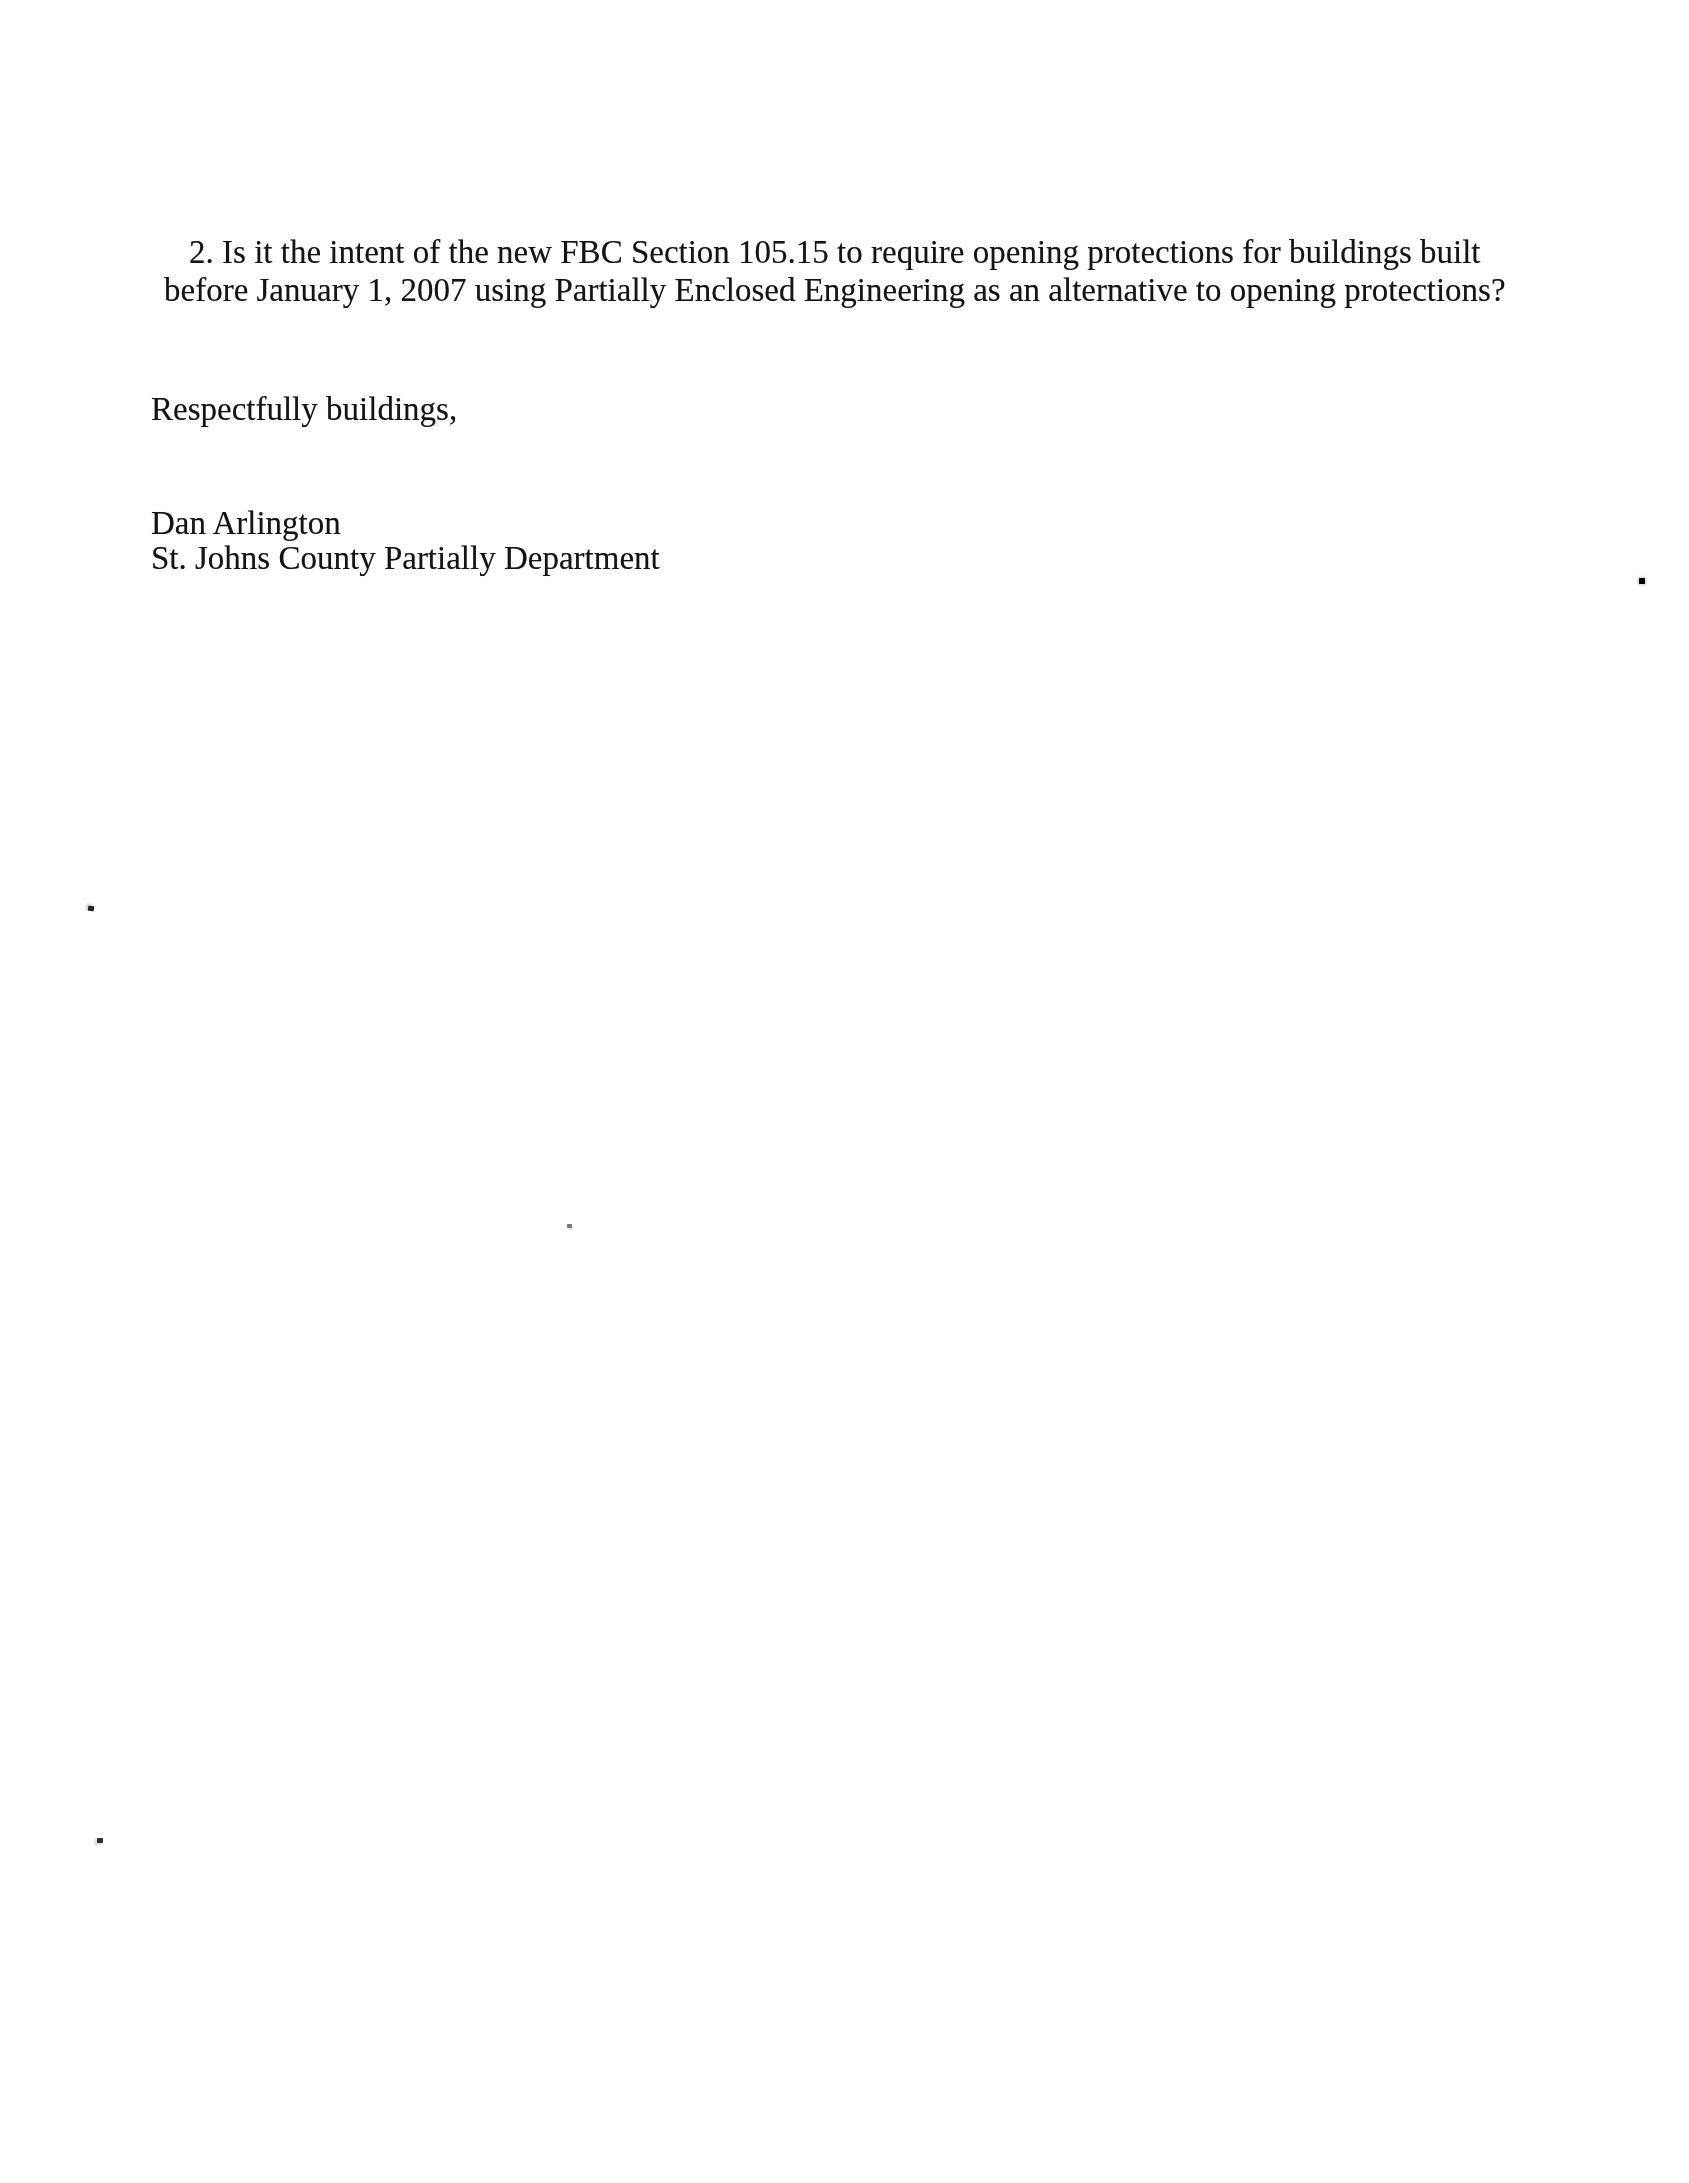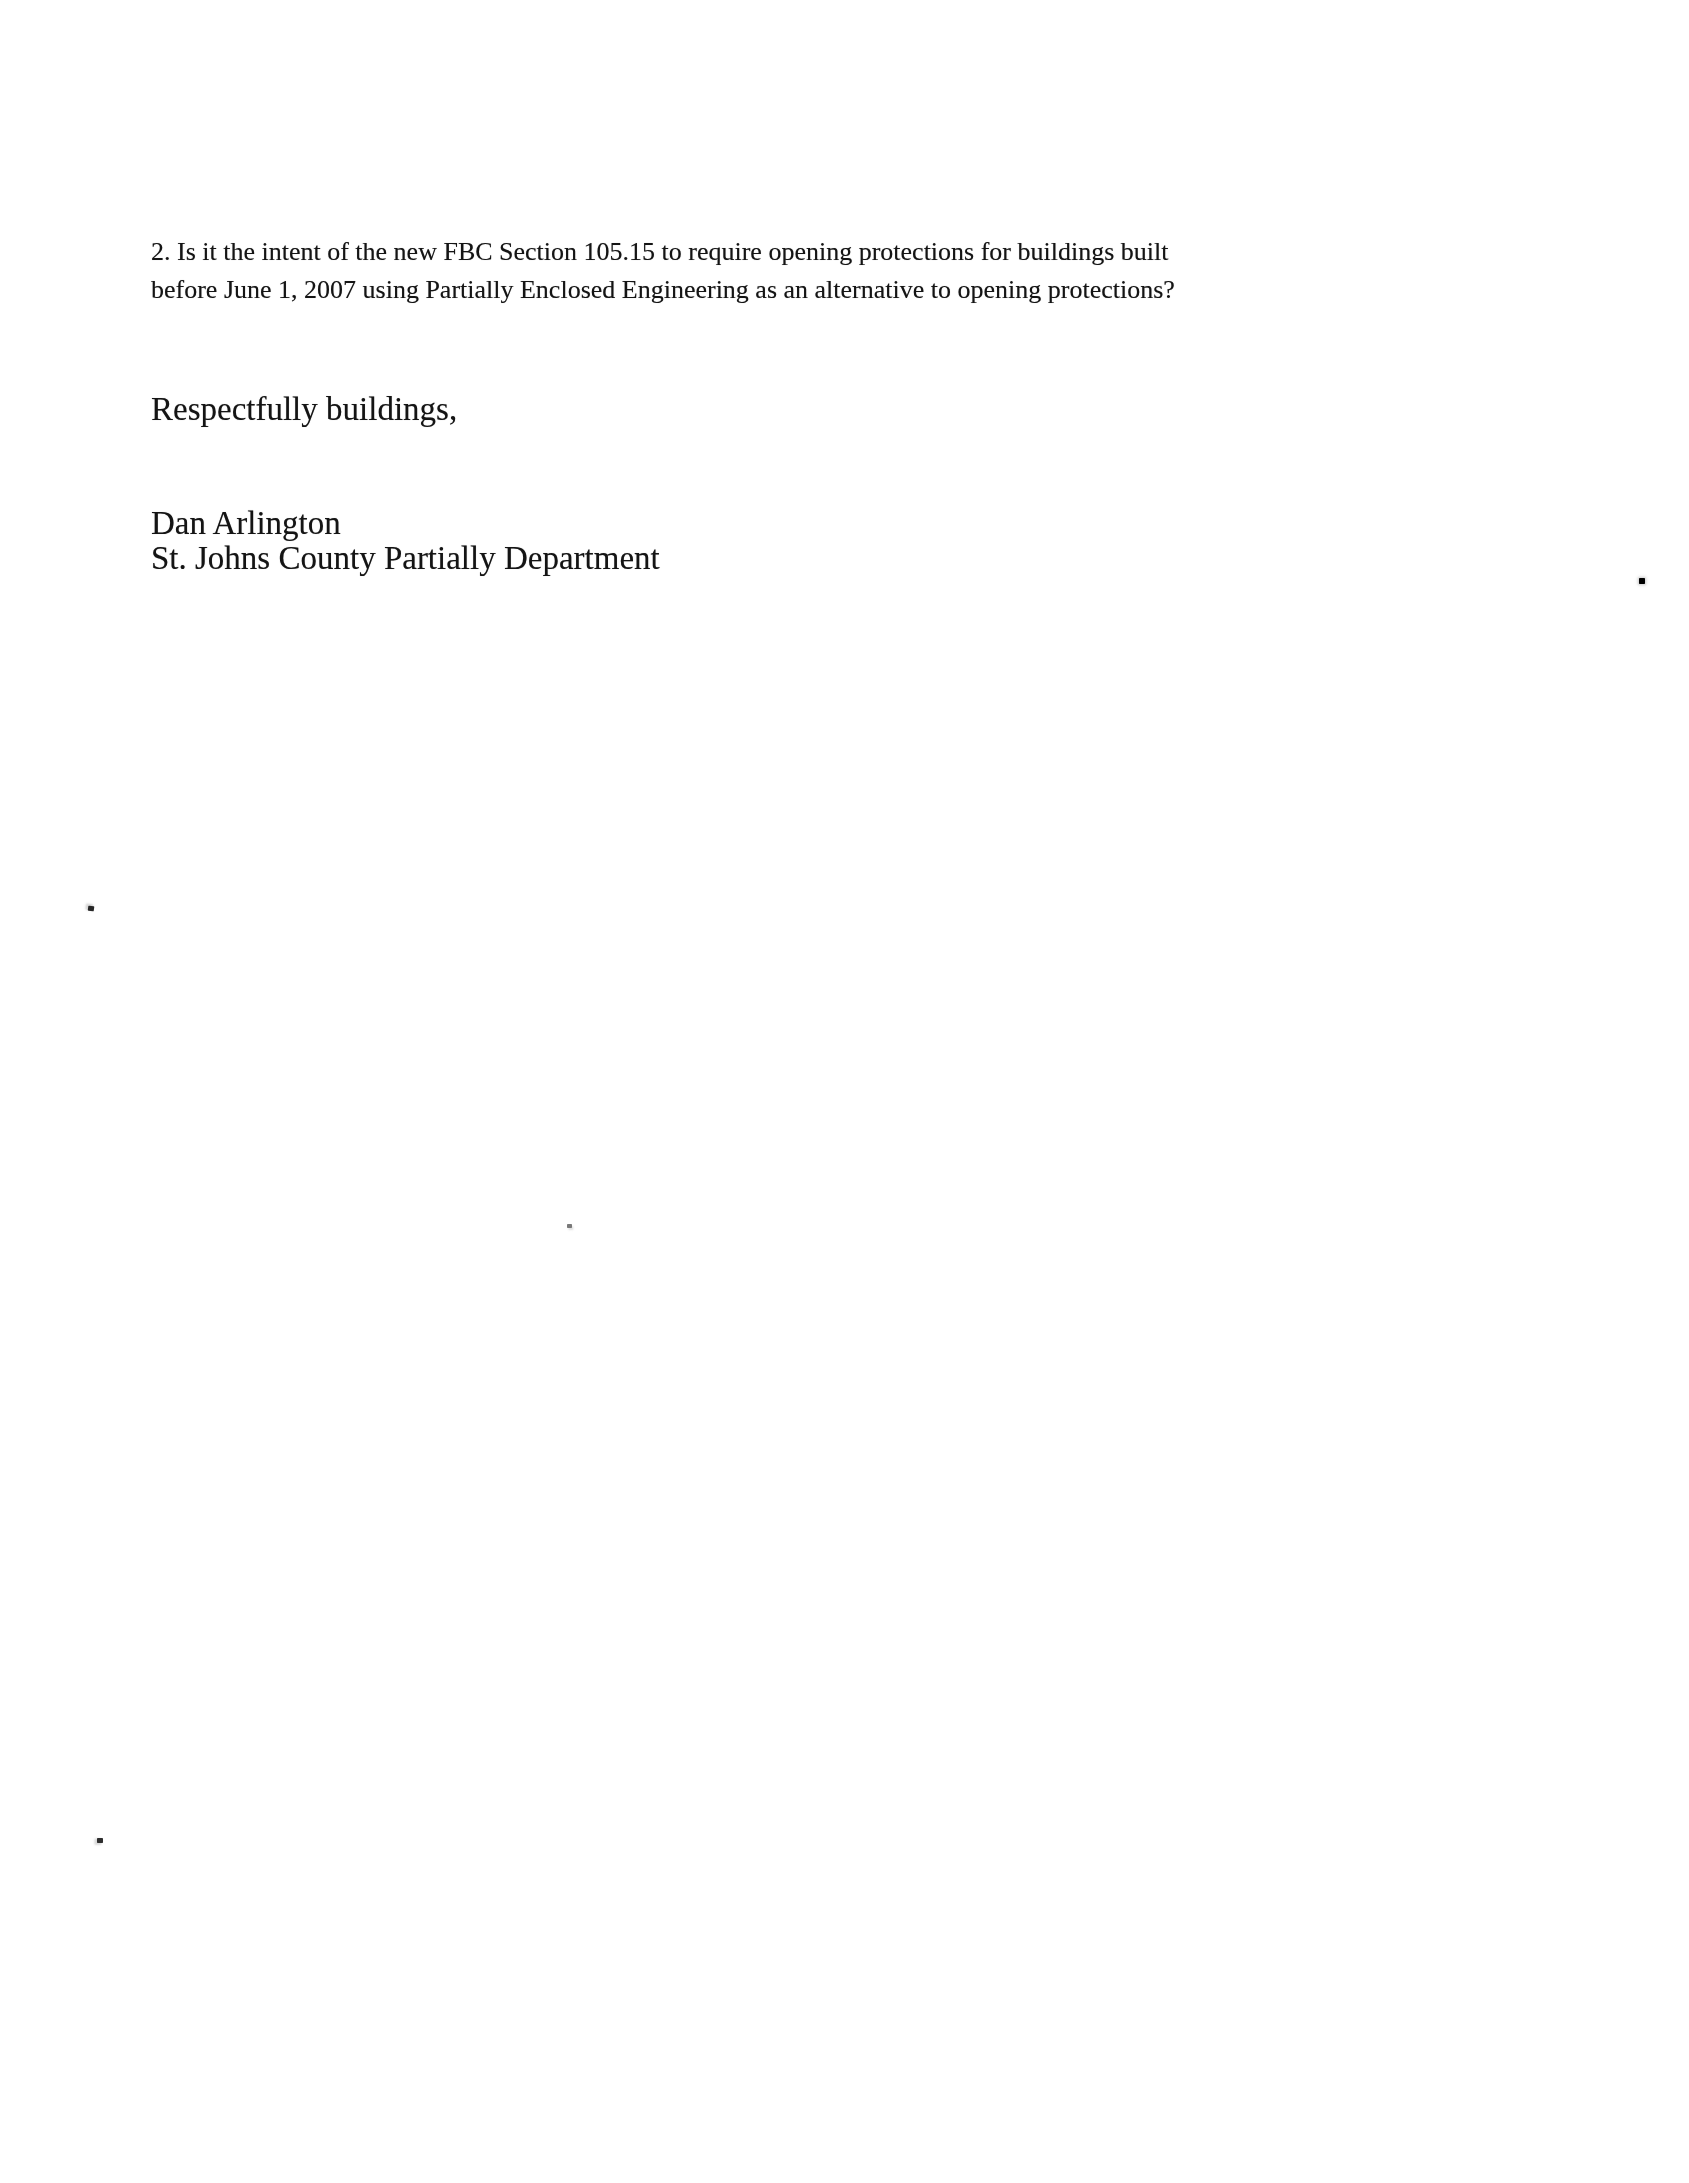--- a/index.html
+++ b/index.html
@@ -14,26 +14,27 @@
     background: #ffffff;
     overflow: hidden;
     font-family: "Liberation Serif", "DejaVu Serif", serif;
     color: #141414;
   }
   .textline {
     white-space: nowrap;
   }
   .question {
     position: absolute;
-    left: 151px;
+    left: 164px;
     top: 233px;
-    font-size: 26px;
+    font-size: 33px;
     line-height: 38px;
     
     text-shadow: 0 0 0.7px rgba(40,40,40,0.45);
+    text-align: center;
   }
   .closing {
     position: absolute;
     left: 151px;
     top: 390px;
     font-size: 33px;
     line-height: 38px;
     text-shadow: 0 0 0.7px rgba(40,40,40,0.45);
   }
   .signature {
@@ -84,21 +85,21 @@
     box-shadow: -2px 1.3px 2px 0.7px rgba(150,150,150,0.35);
   }
 </style>
 </head>
 <body>
 
 <div class="page">
 
   <div class="question">
     <div class="textline">2. Is it the intent of the new FBC Section 105.15 to require opening protections for buildings built</div>
-    <div class="textline">before June 1, 2007 using Partially Enclosed Engineering as an alternative to opening protections?</div>
+    <div class="textline">before January 1, 2007 using Partially Enclosed Engineering as an alternative to opening protections?</div>
   </div>
 
   <div class="closing textline">Respectfully buildings,</div>
 
   <div class="signature">
     <div class="textline">Dan Arlington</div>
     <div class="textline">St. Johns County Partially Department</div>
   </div>
 
   <div class="speck speck-1"></div>

